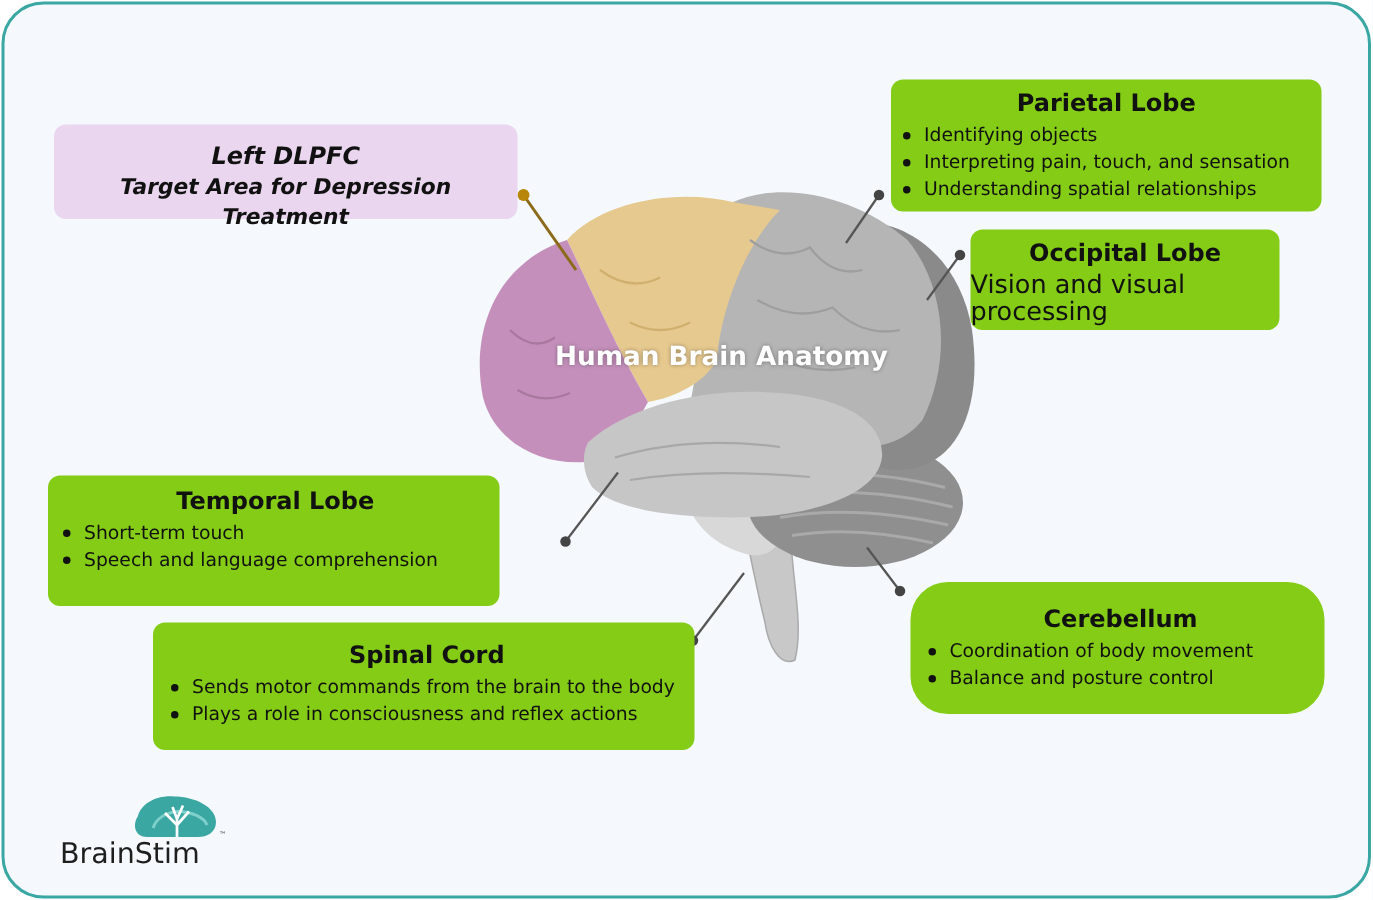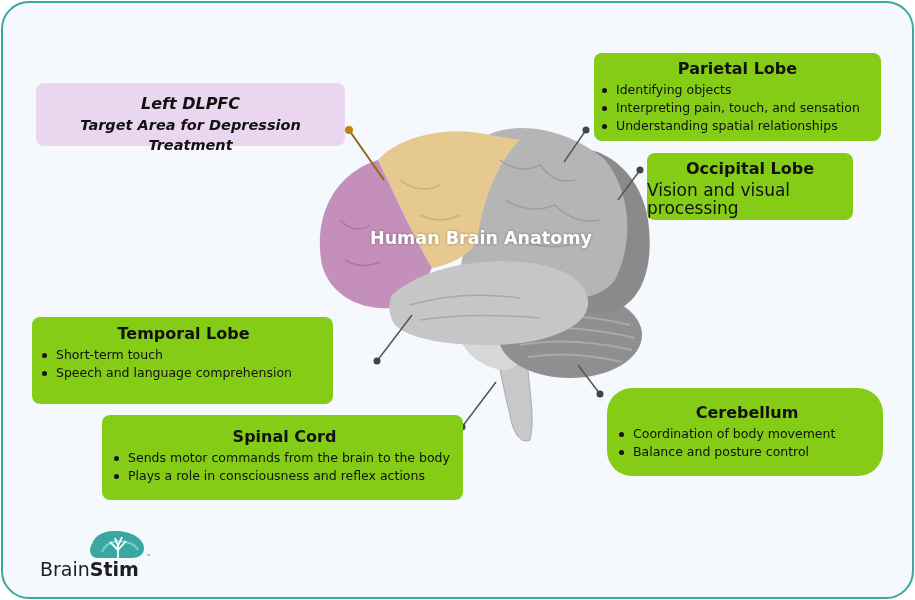--- a/index.html
+++ b/index.html
@@ -41,21 +41,21 @@
     #brain-svg { position: absolute; left: 0; top: 0; width: 915px; height: 600px; }
     .brain-title {
       position: absolute; left: 370px; top: 228px; color: #ffffff; font-weight: bold;
       font-size: 17.5px; text-shadow: 0 0 3px rgba(0,0,0,0.35); white-space: nowrap;
     }
     .logo { position: absolute; left: 40px; top: 528px; width: 120px; height: 56px; }
     .logo-text {
       position: absolute; left: 0; top: 30px; font-size: 19px; color: #1e1e1e; white-space: nowrap;
     }
     .logo-text .b { font-weight: normal; margin-top: 24px; }
-    .logo-text .l { font-weight: bold; }
+    .logo-text .l { font-weight: normal; }
   </style>
 </head>
 <body>
 
 <div class="frame"></div>
 
 <svg id="brain-svg" viewBox="0 0 915 600">
 
   <path d="M495 345 C500 370 505 395 510 415 C512 430 520 445 530 440 C535 420 530 395 528 370 Z" fill="#c8c8c8" stroke="#aaa" stroke-width="1"></path>
   <path d="M455 330 C465 355 480 365 500 370 C520 372 525 355 515 340 Z" fill="#d8d8d8"></path>

